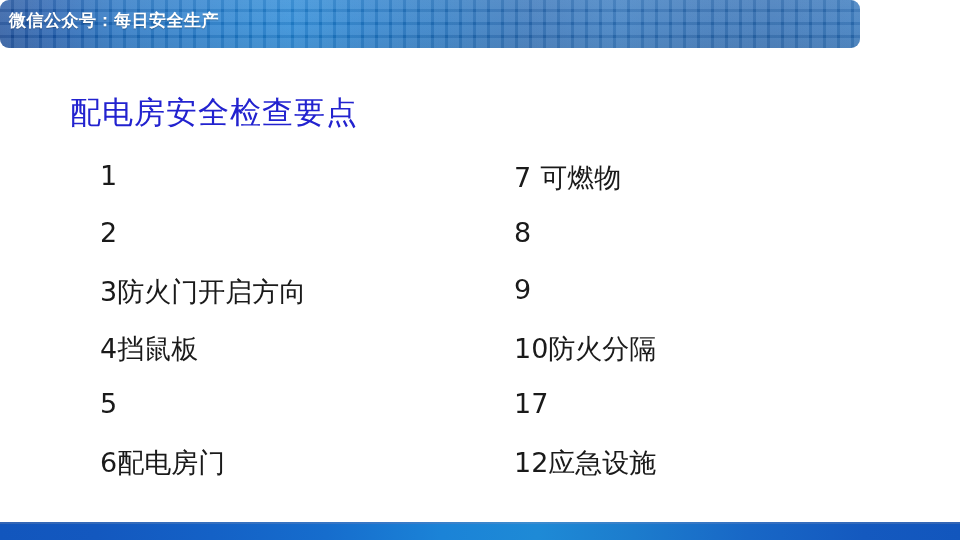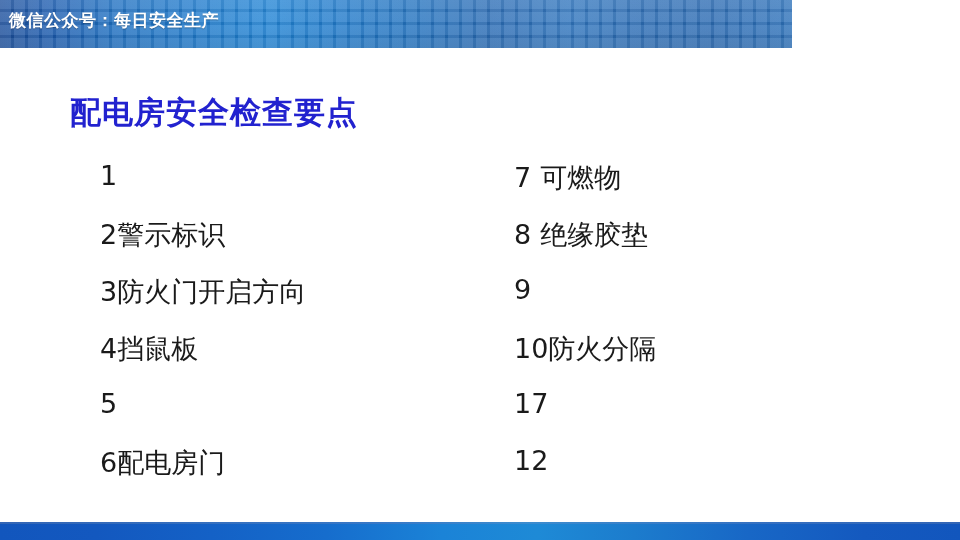--- a/index.html
+++ b/index.html
@@ -13,37 +13,38 @@
     font-family: "Liberation Sans", "DejaVu Sans", sans-serif;
     overflow: hidden;
     position: relative;
   }
 
   
   .header-band {
     position: absolute;
     left: 0;
     top: 0;
-    width: 792px;
+    width: 860px;
     height: 48px;
     background:
       linear-gradient(90deg,
         #1c4f9c 0%,
         #1a5aae 6%,
         #1d6ec0 14%,
         #1e7bcd 26%,
         #2083d4 34%,
         #1f7ccd 40%,
         #2272bf 52%,
         #2a6cb5 62%,
         #2f74bd 72%,
         #2b6cb4 82%,
         #2a6ab2 90%,
         #2c71ba 100%);
     overflow: hidden;
+    border-radius: 9px;
   }
   .header-grid {
     position: absolute;
     left: 0;
     top: 0;
     width: 960px;
     height: 48px;
     background-image:
       repeating-linear-gradient(90deg,
         rgba(255,255,255,0.10) 0px,
@@ -92,21 +93,21 @@
     height: 476px;
     background: #ffffff;
   }
 
   .slide-title {
     position: absolute;
     left: 70px;
     top: 44px;
     font-family: "DejaVu Sans", "Liberation Sans", sans-serif;
     font-size: 31px;
-    font-weight: bold;
+    font-weight: normal;
     color: #2222cf;
     letter-spacing: 1px;
     white-space: nowrap;
   }
 
   .columns {
     position: absolute;
     left: 0;
     top: 112px;
     width: 960px;
@@ -195,21 +196,20 @@
     <div class="col col-left">
 
       <div class="list-item">
         <span class="item-num">1</span>
         <span class="item-gap none"></span>
       </div>
 
       <div class="list-item">
         <span class="item-num">2</span>
         <span class="item-gap none"></span>
-        <span class="item-text">警示标识</span>
       </div>
 
       <div class="list-item">
         <span class="item-num">3</span>
         <span class="item-gap none"></span>
         <span class="item-text">防火门开启方向</span>
       </div>
 
       <div class="list-item">
         <span class="item-num">4</span>
@@ -234,21 +234,20 @@
 
       <div class="list-item">
         <span class="item-num">7</span>
         <span class="item-gap"></span>
         <span class="item-text">可燃物</span>
       </div>
 
       <div class="list-item">
         <span class="item-num">8</span>
         <span class="item-gap"></span>
-        <span class="item-text">绝缘胶垫</span>
       </div>
 
       <div class="list-item">
         <span class="item-num">9</span>
         <span class="item-gap"></span>
       </div>
 
       <div class="list-item">
         <span class="item-num">10</span>
         <span class="item-gap none"></span>
@@ -256,20 +255,21 @@
       </div>
 
       <div class="list-item">
         <span class="item-num">17</span>
         <span class="item-gap none"></span>
       </div>
 
       <div class="list-item">
         <span class="item-num">12</span>
         <span class="item-gap none"></span>
+        <span class="item-text">应急设施</span>
       </div>
 
     </div>
 
   </div>
 </div>
 
 <div class="footer-topline"></div>
 <div class="footer-band"></div>
 

